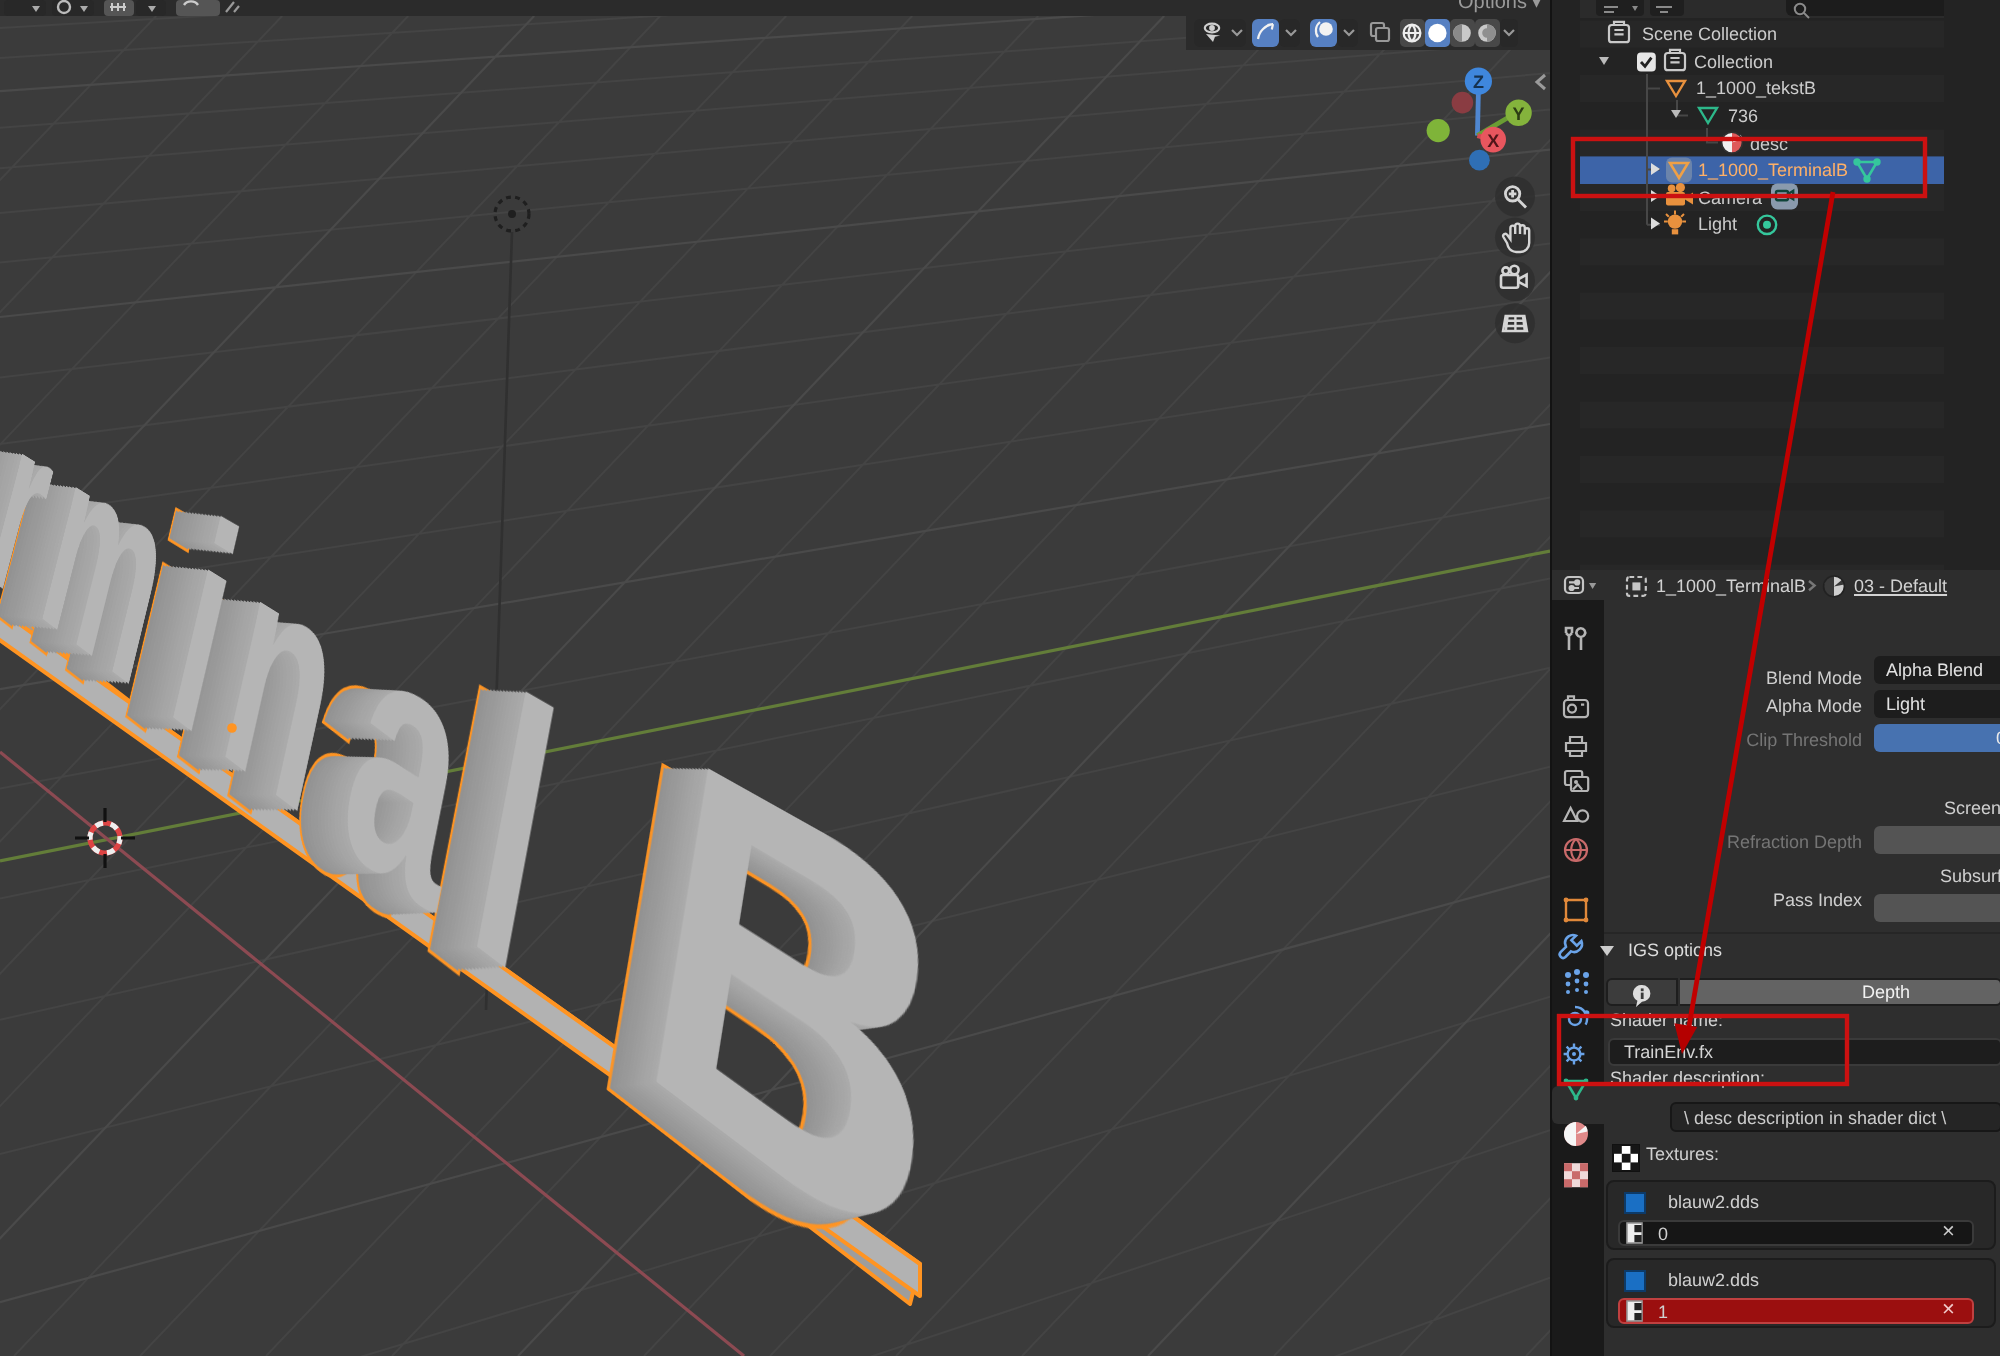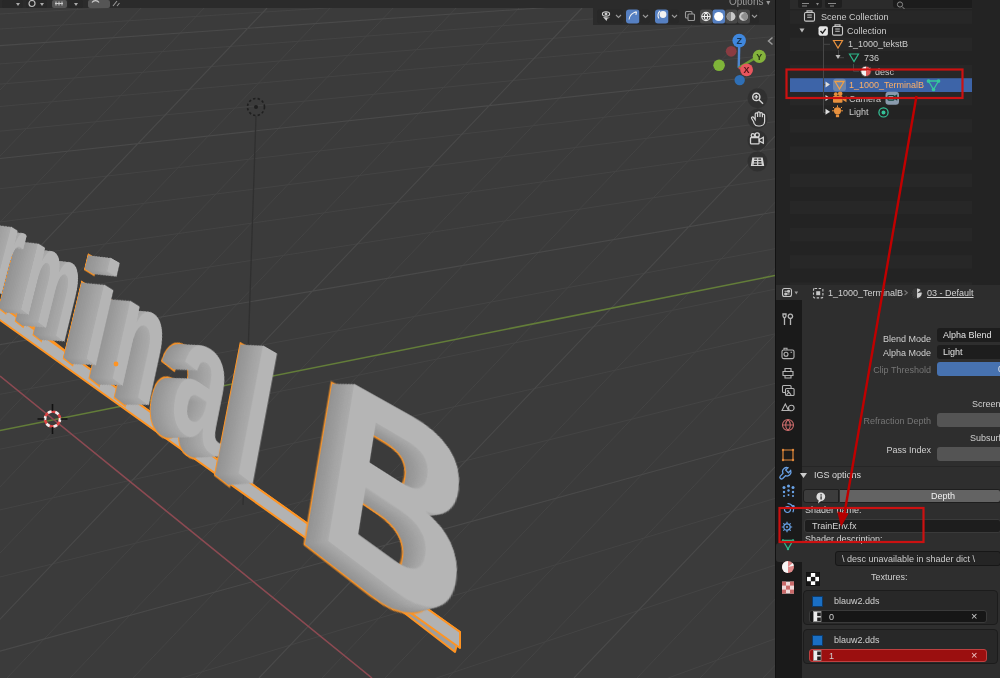--- a/index.html
+++ b/index.html
@@ -461,33 +461,33 @@
       <svg width="16" height="16" style="position:absolute;left:38px;top:204.5px;">
         <path d="M7 2.5 a4.2 4.2 0 0 1 0 8.4 l-3 2.6 l0.7 -3.1 a4.2 4.2 0 0 1 2.3 -7.9 z" fill="#dedede"></path>
         <rect x="6.4" y="4.2" width="1.4" height="1.4" fill="#3c3c3c"></rect>
         <rect x="6.4" y="6.3" width="1.4" height="3.2" fill="#3c3c3c"></rect>
       </svg>
       <div style="position:absolute;left:29px;top:219.5px;font-size:9px;color:#d4d4d4;">Shader name:</div>
       <div style="position:absolute;left:28px;top:233.5px;width:197px;height:14px;background:#1d1d1d;border:1px solid #3a3a3a;border-radius:3px;"></div>
       <div style="position:absolute;left:36px;top:235.5px;font-size:9px;color:#d4d4d4;">TrainEnv.fx</div>
       <div style="position:absolute;left:29px;top:248.5px;font-size:9px;color:#d4d4d4;">Shader description:</div>
       <div style="position:absolute;left:59px;top:266px;width:166px;height:15px;background:#252525;border:1px solid #171717;border-radius:3px;"></div>
-      <div style="position:absolute;left:66px;top:268.5px;font-size:9px;color:#cccccc;">\ desc unavailable in shader dict \</div>
+      <div style="position:absolute;left:66px;top:268.5px;font-size:9px;color:#cccccc;">\ desc description in shader dict \</div>
 
       <svg width="14" height="14" style="position:absolute;left:30px;top:286.5px;">
         <rect x="0.5" y="0.5" width="13" height="13" fill="#ffffff" stroke="#111" stroke-width="1"></rect>
         <g fill="#161616">
           <rect x="0.5" y="0.5" width="4.4" height="4.4"></rect>
             <rect x="9.2" y="0.5" width="4.3" height="4.4"></rect>
           <rect x="4.9" y="4.9" width="4.4" height="4.4"></rect>
           <rect x="0.5" y="9.2" width="4.4" height="4.3"></rect>
             <rect x="9.2" y="9.2" width="4.3" height="4.3"></rect>
         </g>
       </svg>
-      <div class="texlabel" style="left:47px;top:287px;margin-left:48px;">Textures:</div>
+      <div class="texlabel" style="left:47px;top:287px;">Textures:</div>
 
       <div style="position:absolute;left:27px;top:305px;width:195px;height:35px;background:#282828;border:1px solid #1c1c1c;border-radius:4px;"></div>
       <div style="position:absolute;left:36px;top:310.5px;width:11px;height:11px;background:#1a6fc4;border:1px solid #0d3a68;"></div>
       <div class="texlabel" style="left:58px;top:311px;">blauw2.dds</div>
       <div style="position:absolute;left:33px;top:324.5px;width:178px;height:13px;background:#161616;border:1px solid #3a3a3a;border-radius:3px;"></div>
       <svg width="11" height="11" style="position:absolute;left:37px;top:325.5px;">
         <rect x="0.5" y="0.5" width="7.5" height="10" fill="#eee" stroke="#999" stroke-width="0.8"></rect>
         <rect x="4.2" y="1.5" width="3.6" height="3.6" fill="#222"></rect>
           <rect x="4.2" y="6.5" width="3.6" height="3.6" fill="#222"></rect>
       </svg>

